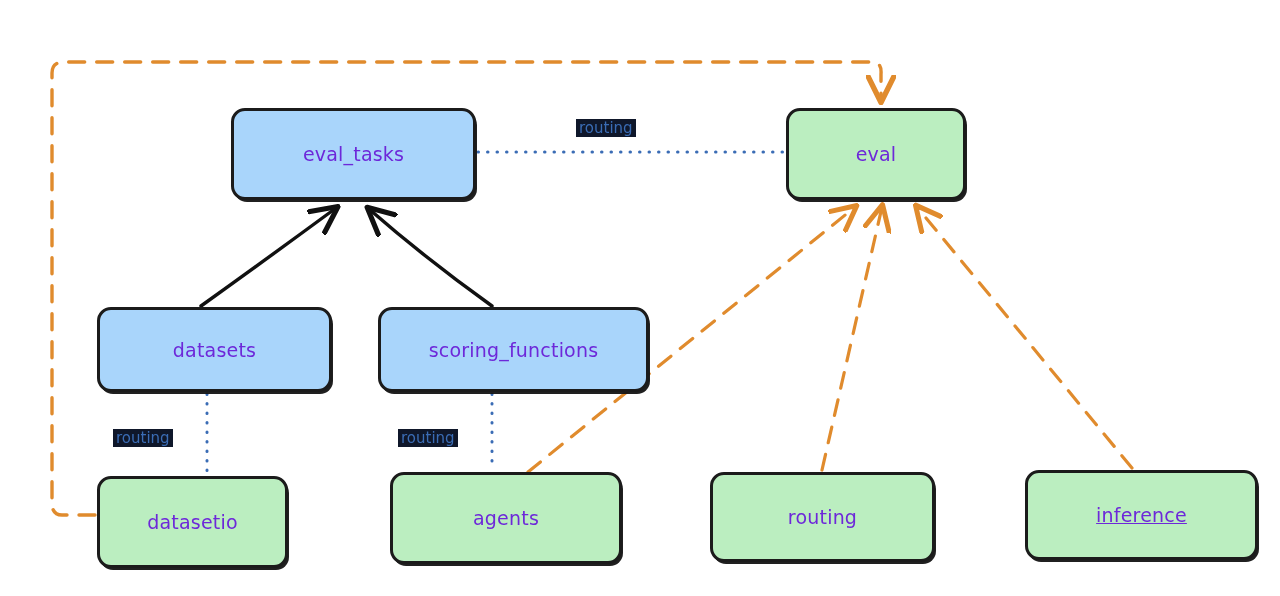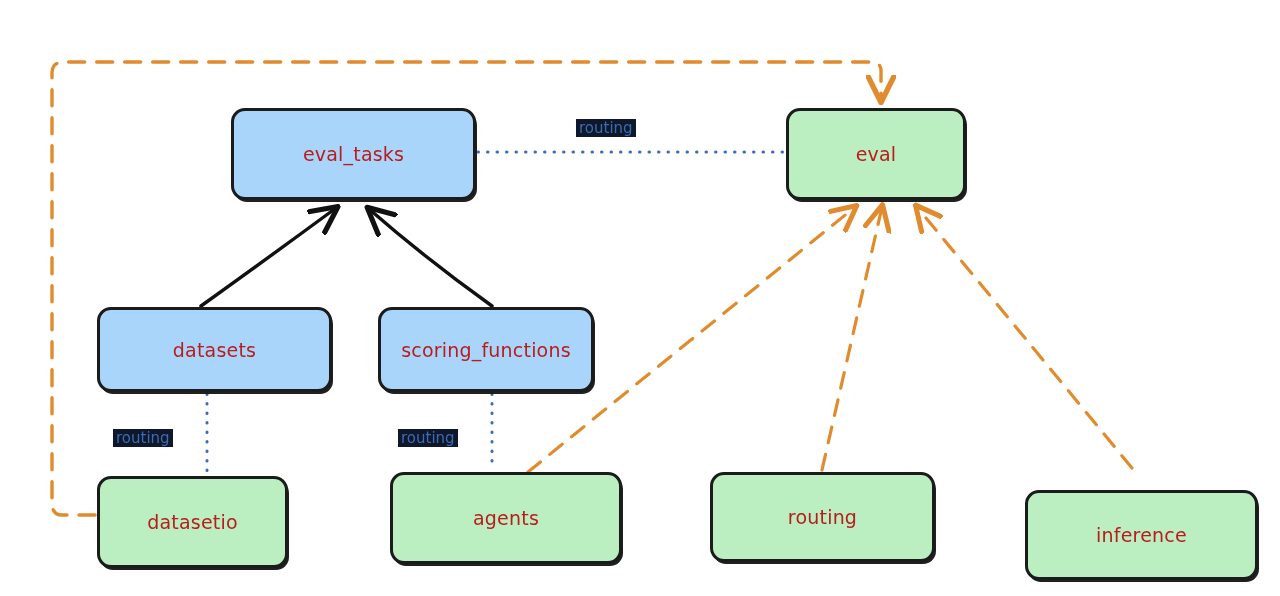--- a/index.html
+++ b/index.html
@@ -27,21 +27,21 @@
   .node {
     position: absolute;
     box-sizing: border-box;
     border: 3px solid #1b1b1b;
     border-radius: 14px;
     display: flex;
     align-items: center;
     justify-content: center;
     font-family: "DejaVu Sans", sans-serif;
     font-size: 19px;
-    color: #b91c1c;
+    color: #6d28d9;
     letter-spacing: 0.2px;
     box-shadow: 2px 3px 0 -1px rgba(20,20,20,0.95);
   }
   .node.blue  { background: #a9d5fb; }
   .node.green { background: #bbeec0; }
   .node-label {
     pointer-events: none;
     white-space: nowrap;
   }
   .edge-label {
@@ -93,37 +93,37 @@
   </div>
 
   <div class="node green" style="left:786px; top:108px; width:180px; height:92px;">
     <span class="node-label">eval</span>
   </div>
 
   <div class="node blue" style="left:97px; top:307px; width:235px; height:85px;text-align:center;">
     <span class="node-label">datasets</span>
   </div>
 
-  <div class="node blue" style="left:378px; top:307px; width:216px; height:85px;">
+  <div class="node blue" style="left:378px; top:307px; width:271px; height:85px;">
     <span class="node-label">scoring_functions</span>
   </div>
 
   <div class="node green" style="left:97px; top:476px; width:191px; height:92px;">
     <span class="node-label">datasetio</span>
   </div>
 
   <div class="node green" style="left:390px; top:472px; width:232px; height:92px;">
     <span class="node-label">agents</span>
   </div>
 
   <div class="node green" style="left:710px; top:472px; width:225px; height:90px;">
     <span class="node-label">routing</span>
   </div>
 
-  <div class="node green" style="left:1025px; top:490px; width:233px; height:90px;">
+  <div class="node green" style="left:1025px; top:470px; width:233px; height:90px;text-decoration:underline;">
     <span class="node-label">inference</span>
   </div>
 
   <div class="edge-label" style="left:576px; top:119px;">routing</div>
 
   <div class="edge-label" style="left:113px; top:429px;">routing</div>
 
   <div class="edge-label" style="left:398px; top:429px;">routing</div>
 
 </div>

